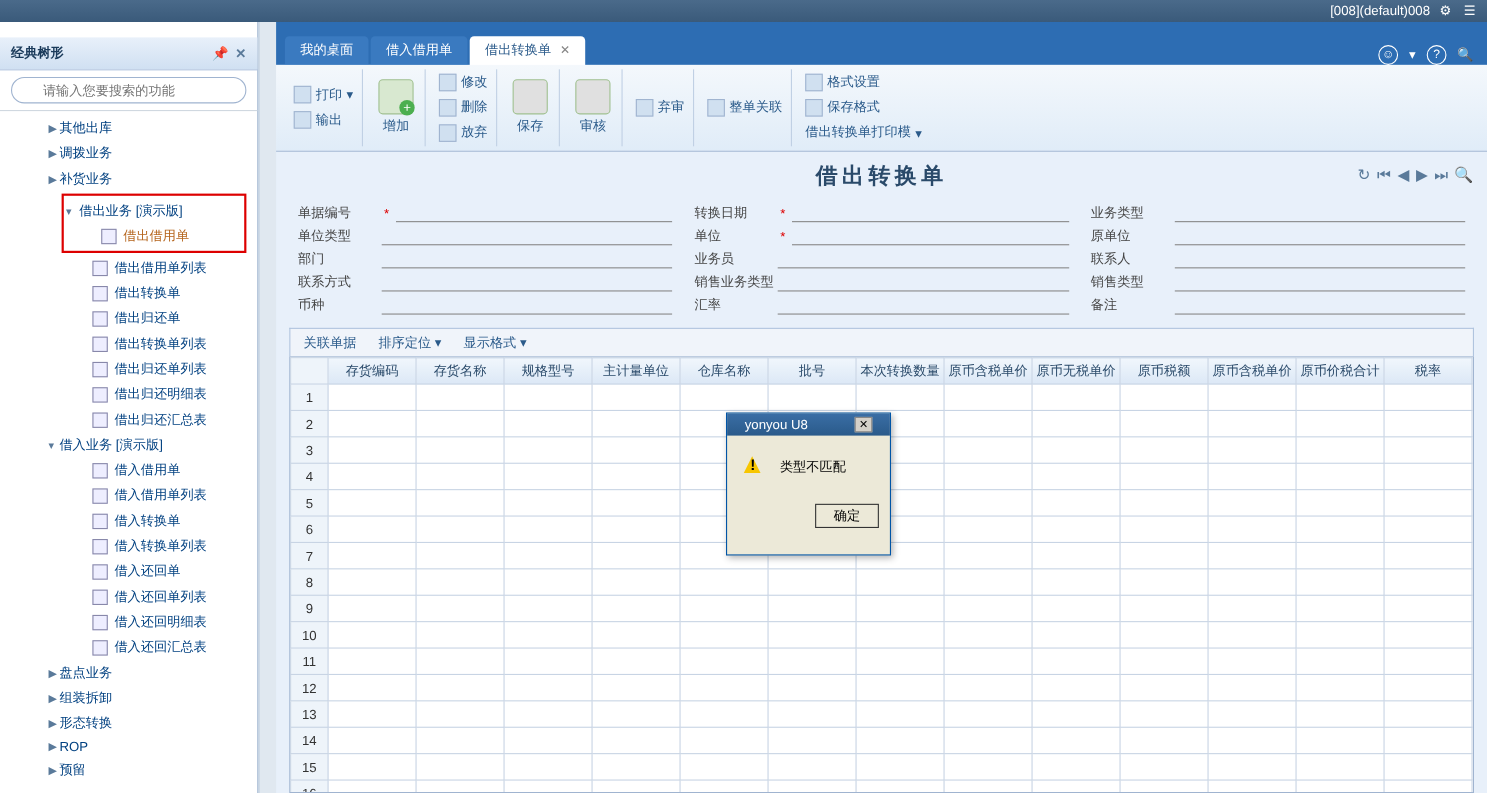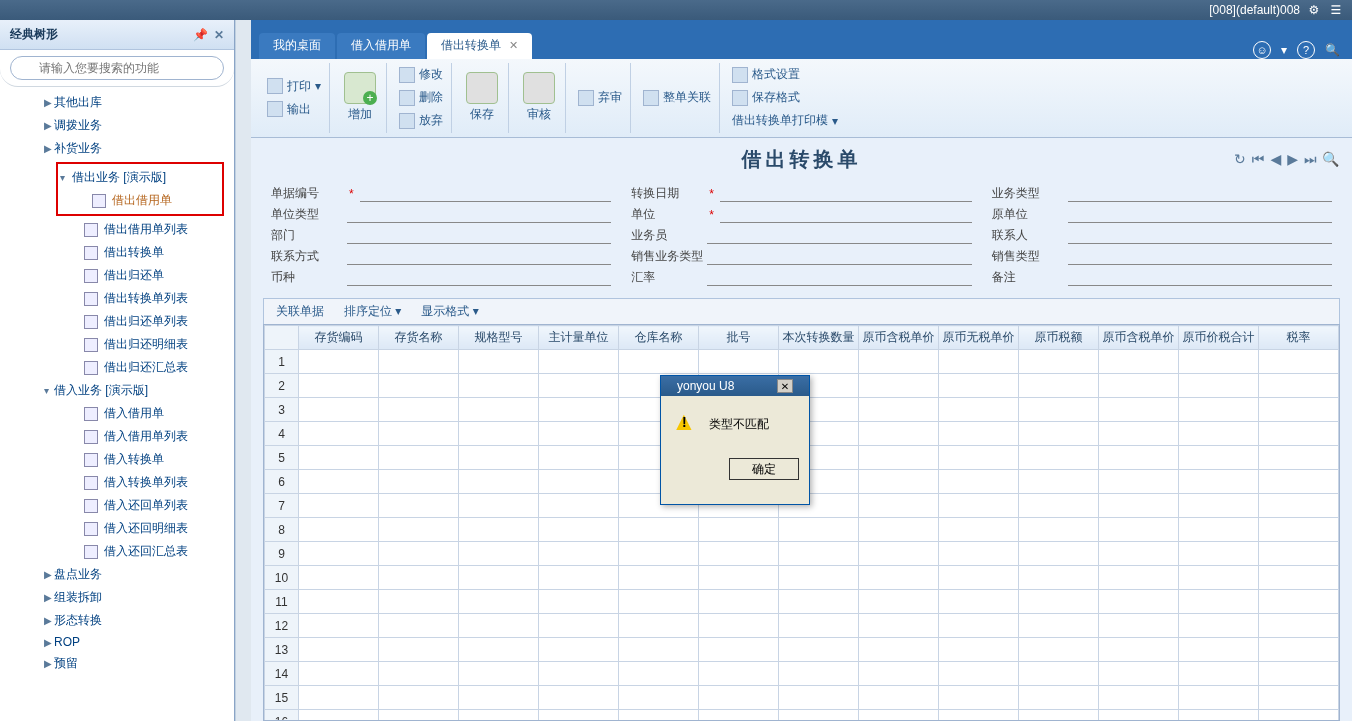--- a/index.html
+++ b/index.html
@@ -4,25 +4,25 @@
 <style>
 * { box-sizing: border-box; margin: 0; padding: 0; font-family: "Microsoft YaHei", Arial, sans-serif; font-size: 12px; }
 body { background: #d6e4f0; overflow: hidden; }
 
 .titlebar { height: 20px; background: linear-gradient(#4a6a8a, #3a5a7a); color: #fff; display: flex; justify-content: flex-end; align-items: center; padding: 0 8px; gap: 6px; font-size: 11px; }
 .titlebar .icn { width: 16px; height: 16px; display: inline-flex; align-items: center; justify-content: center; }
 
 .container { display: flex; height: calc(100vh - 20px); }
 
 .sidebar { width: 235px; background: #fff; border-right: 1px solid #8aa4c6; display: flex; flex-direction: column; }
-.sidebar-head { background: linear-gradient(#e8f0fa, #d0e0f2); border-bottom: 1px solid #b0c4de; padding: 6px 10px; display: flex; justify-content: space-between; align-items: center; font-weight: bold; color: #1a3a5a; }
+.sidebar-head { background: linear-gradient(#e8f0fa, #d0e0f2); border-bottom: 1px solid #b0c4de; padding: 6px 10px; display: flex; justify-content: space-between; align-items: center; font-weight: bold; color: #1a3a5a; margin-top: 14px; }
 .sidebar-head .ctrls { display: flex; gap: 6px; color: #5a7a9a; }
 .search-wrap { padding: 6px 10px; border-bottom: 1px solid #d0d8e0; }
 .search-box { width: 100%; height: 24px; border: 1px solid #a0b4d0; border-radius: 12px; padding: 0 10px 0 28px; color: #888; background: #fff; position: relative; }
-.search-wrap-rel { position: relative; border-radius: 18px; }
+.search-wrap-rel { position: relative; }
 .search-icon { position: absolute; left: 18px; top: 11px; color: #888; font-size: 13px; }
 
 .tree { flex: 1; overflow-y: auto; padding: 4px 0 4px 6px; }
 .tree-item { display: flex; align-items: center; padding: 3px 0 3px 40px; color: #004080; cursor: pointer; position: relative; }
 .tree-item.lvl1 { padding-left: 48px; }
 .tree-item.lvl2 { padding-left: 68px; }
 .tree-item .arrow { position: absolute; left: 30px; color: #5a7a9a; font-size: 10px; }
 .tree-item.lvl1 .arrow { left: 38px; }
 .tree-item .doc-icon { width: 14px; height: 14px; border: 1px solid #88a; background: #eef; margin-right: 6px; display: inline-block; position: relative; }
 .tree-item.lvl2 { padding-left: 78px; }
@@ -71,21 +71,21 @@
 table.grid .rownum { background: #eef4fa; width: 34px; }
 
 .dialog-overlay { position: fixed; left: 660px; top: 375px; width: 150px; height: 130px; background: #ece9d8; border: 1px solid #0054a6; box-shadow: 2px 2px 6px rgba(0,0,0,.3); }
 .dialog-title { height: 20px; background: linear-gradient(#3a6ea5, #2a5a8a); color: #fff; display: flex; justify-content: space-between; align-items: center; padding: 0 16px; font-size: 11px; font-family: "SimSun", monospace; }
 .dialog-title .close { width: 16px; height: 14px; background: #d4d0c8; color: #000; display: flex; align-items: center; justify-content: center; border: 1px solid #888; font-size: 10px; cursor: pointer; }
 .dialog-body { padding: 14px 10px; display: flex; align-items: center; gap: 10px; }
 .warn-icon { width: 28px; height: 28px; position: relative; }
 .warn-icon::before { content: "▲"; color: #f7c600; font-size: 26px; position: absolute; left: 0; top: -4px; }
 .warn-icon::after { content: "!"; color: #000; font-weight: bold; position: absolute; left: 11px; top: 4px; font-size: 14px; }
 .dialog-footer { display: flex; justify-content: flex-end; padding: 6px 10px; }
-.dialog-footer button { width: 70px; height: 22px; background: #ece9d8; border: 1px solid #333; cursor: pointer; }
+.dialog-footer button { width: 58px; height: 22px; background: #ece9d8; border: 1px solid #333; cursor: pointer; }
 
 .scrolltrack { width: 16px; background: #e0e8f0; border-left: 1px solid #c0d0e0; }
 </style>
 </head>
 <body>
 
 <div class="titlebar">
   <span>[008](default)008</span>
   <span class="icn">⚙</span>
   <span class="icn">☰</span>
@@ -173,20 +173,24 @@
             <span class="doc-icon"></span>
             <span>借入借用单列表</span>
           </div>
           <div class="tree-item lvl2">
             <span class="doc-icon"></span>
             <span>借入转换单</span>
           </div>
           <div class="tree-item lvl2">
             <span class="doc-icon"></span>
             <span>借入转换单列表</span>
+          </div>
+          <div class="tree-item lvl2">
+            <span class="doc-icon"></span>
+            <span>借入还回单</span>
           </div>
           <div class="tree-item lvl2">
             <span class="doc-icon"></span>
             <span>借入还回单列表</span>
           </div>
           <div class="tree-item lvl2">
             <span class="doc-icon"></span>
             <span>借入还回明细表</span>
           </div>
           <div class="tree-item lvl2">

